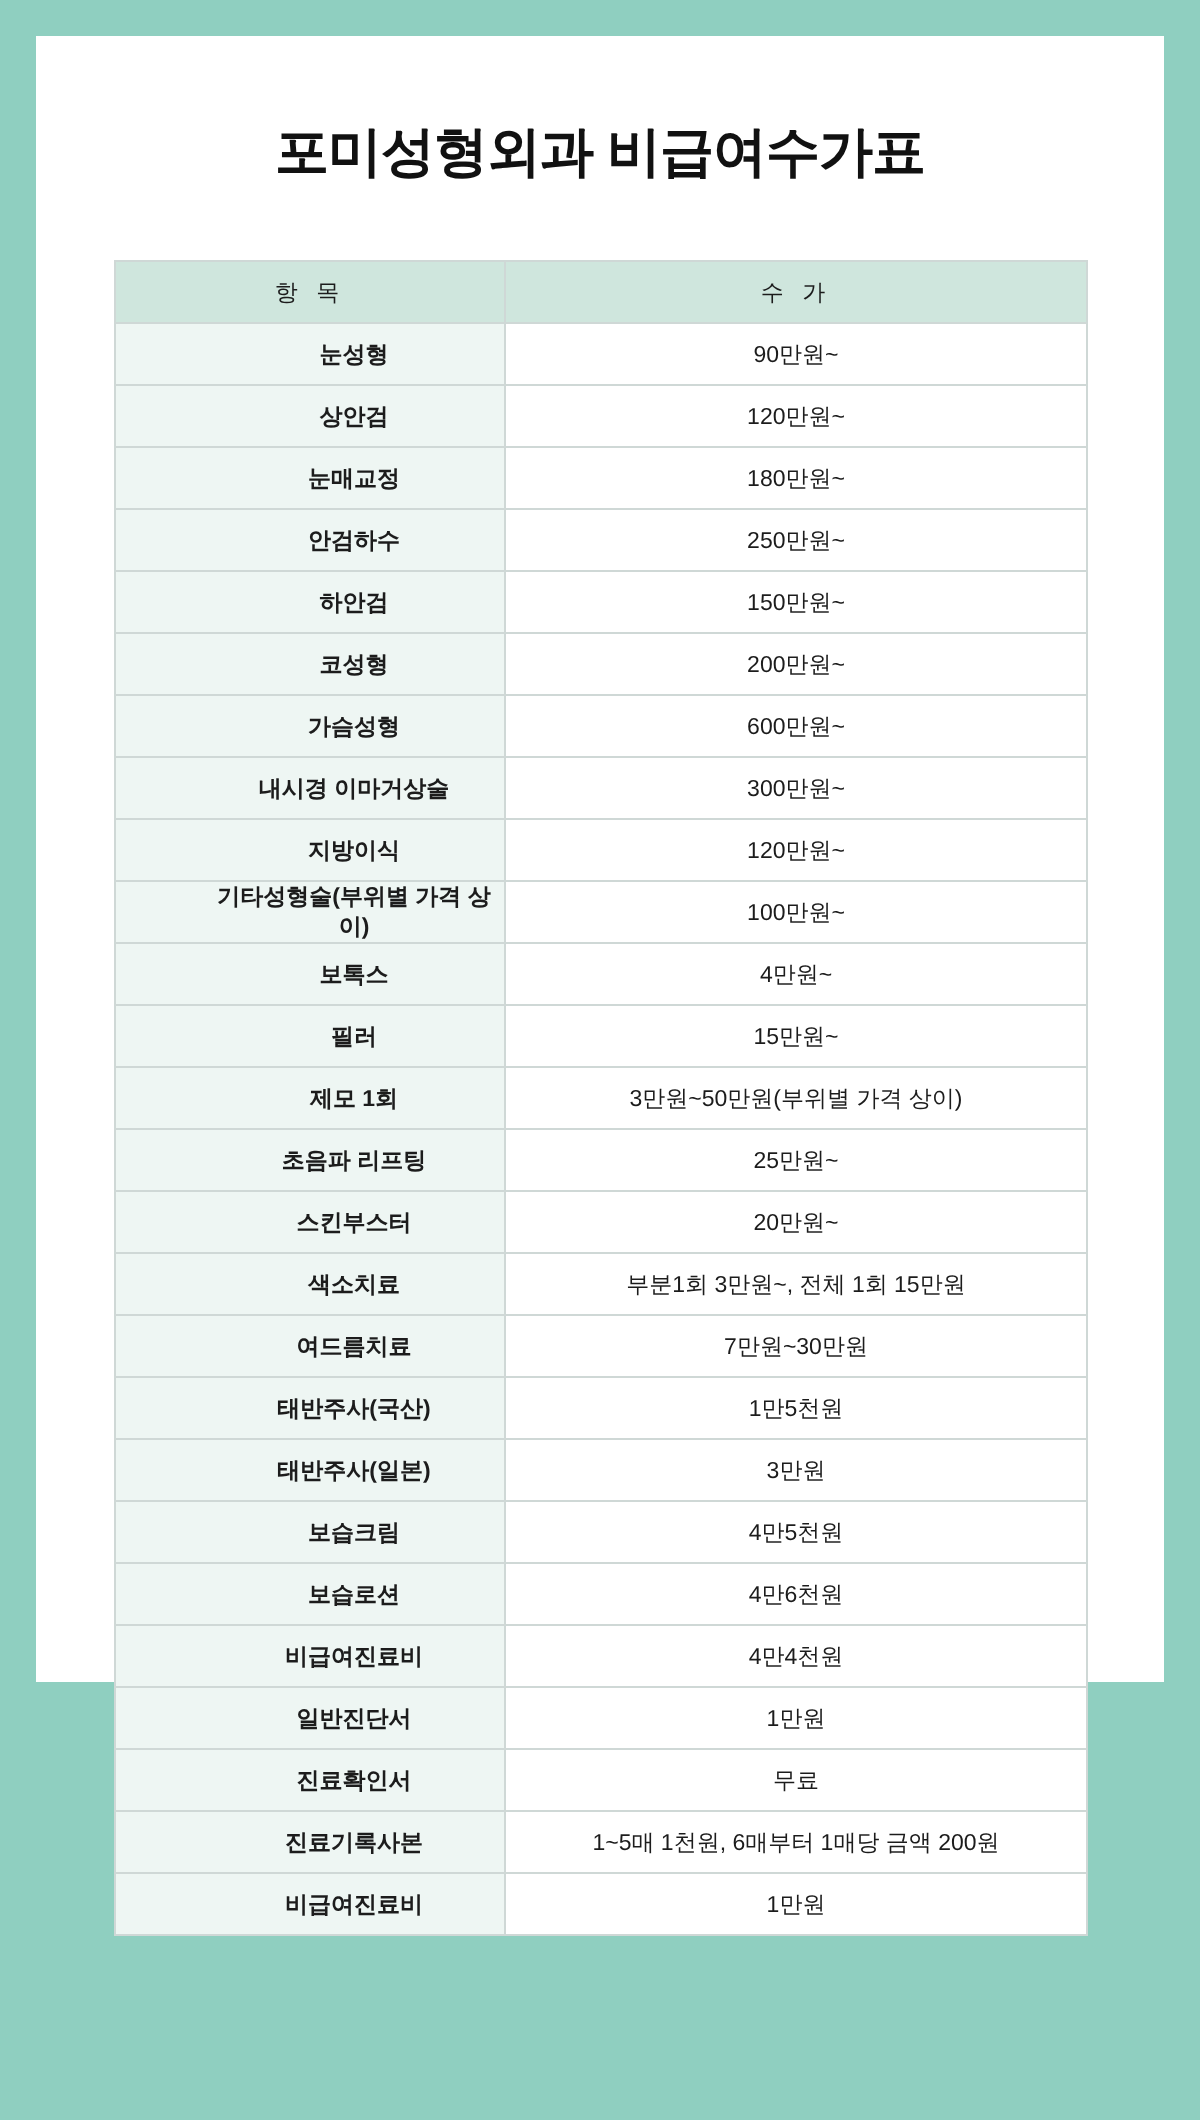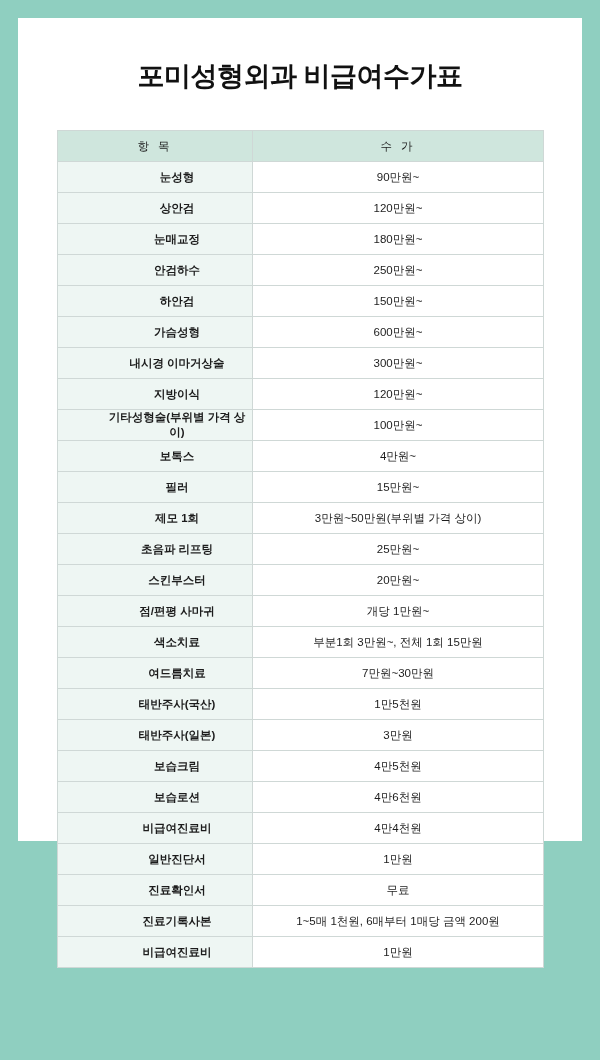--- a/index.html
+++ b/index.html
@@ -103,20 +103,24 @@
           </tr>
           <tr>
             <td class="item-cell">안검하수</td>
             <td class="price-cell">250만원~</td>
           </tr>
           <tr>
             <td class="item-cell">하안검</td>
             <td class="price-cell">150만원~</td>
           </tr>
           <tr>
+            <td class="item-cell">코성형</td>
+            <td class="price-cell">200만원~</td>
+          </tr>
+          <tr>
             <td class="item-cell">가슴성형</td>
             <td class="price-cell">600만원~</td>
           </tr>
           <tr>
             <td class="item-cell">내시경 이마거상술</td>
             <td class="price-cell">300만원~</td>
           </tr>
           <tr>
             <td class="item-cell">지방이식</td>
             <td class="price-cell">120만원~</td>
@@ -137,24 +141,20 @@
             <td class="item-cell">제모 1회</td>
             <td class="price-cell">3만원~50만원(부위별 가격 상이)</td>
           </tr>
           <tr>
             <td class="item-cell">초음파 리프팅</td>
             <td class="price-cell">25만원~</td>
           </tr>
           <tr>
             <td class="item-cell">스킨부스터</td>
             <td class="price-cell">20만원~</td>
-          </tr>
-          <tr>
-            <td class="item-cell">점/편평 사마귀</td>
-            <td class="price-cell">개당 1만원~</td>
           </tr>
           <tr>
             <td class="item-cell">색소치료</td>
             <td class="price-cell">부분1회 3만원~, 전체 1회 15만원</td>
           </tr>
           <tr>
             <td class="item-cell">여드름치료</td>
             <td class="price-cell">7만원~30만원</td>
           </tr>
           <tr>

